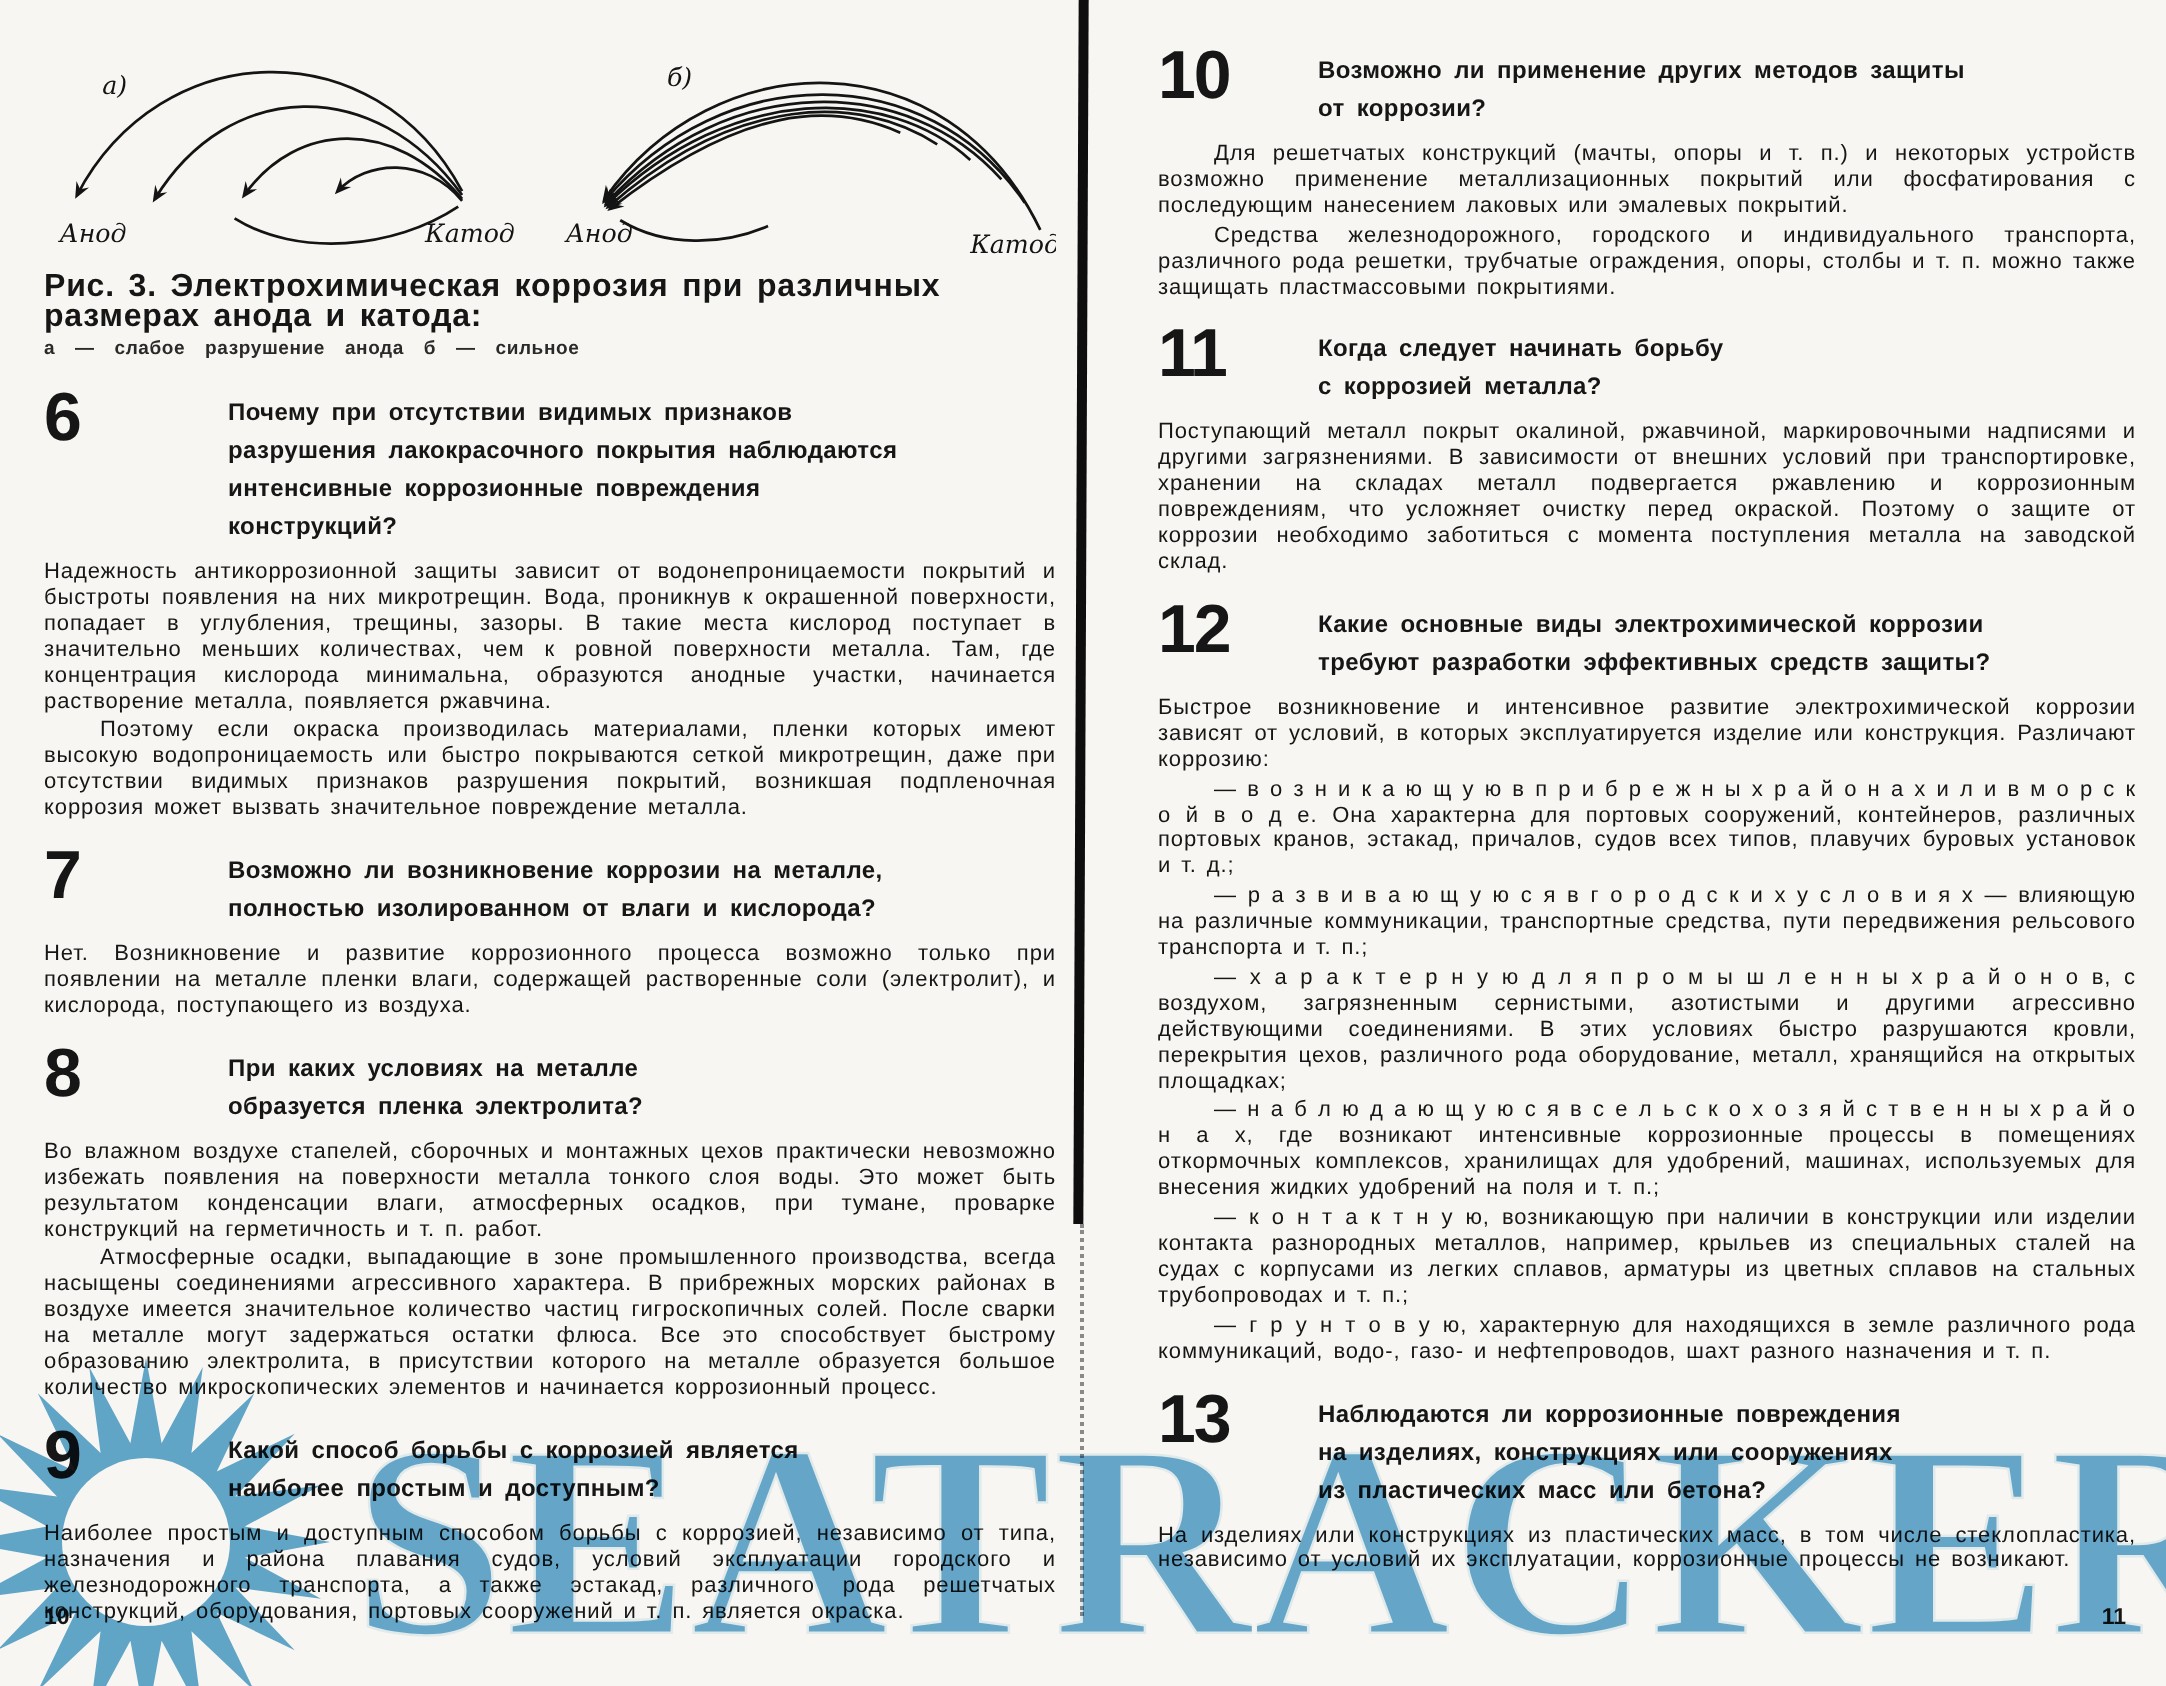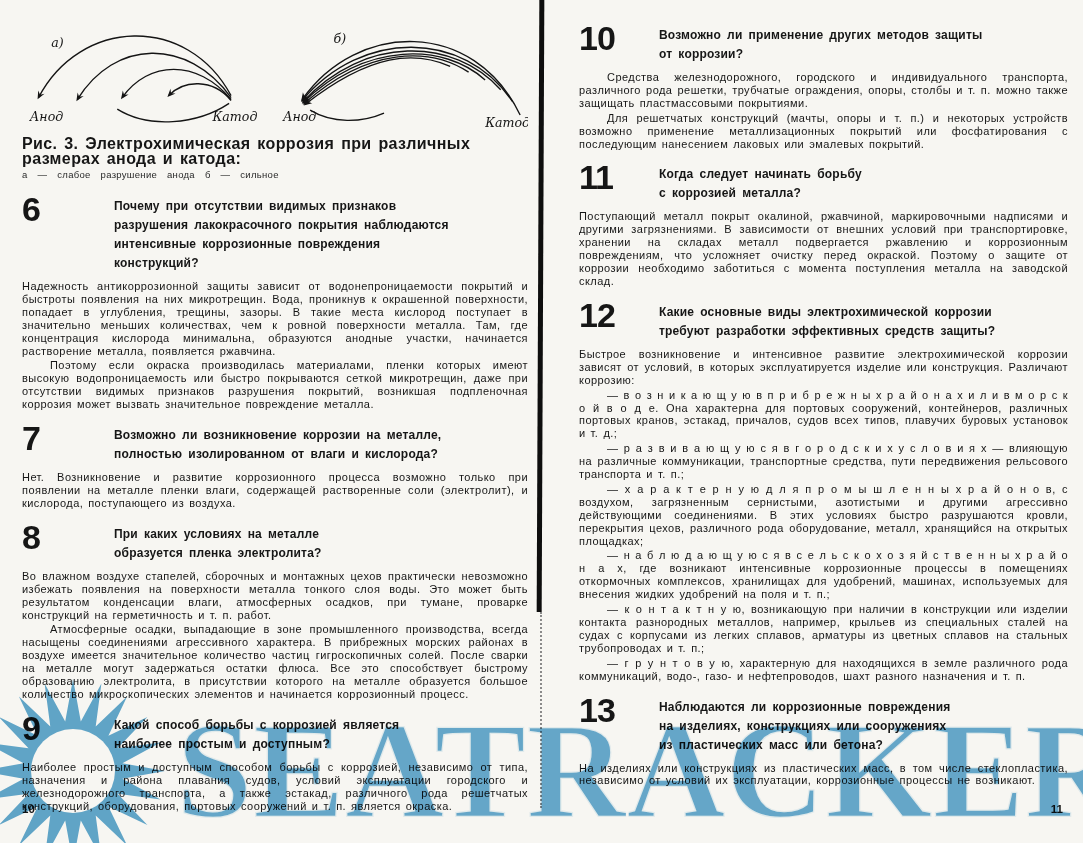--- a/index.html
+++ b/index.html
@@ -10,21 +10,21 @@
   }
   
   .page{position:absolute;top:0;height:843px;}
   .page-left{left:22px;width:506px;padding-top:26px;}
   .page-right{left:579px;width:489px;padding-top:24px;}
 
   
   .figure{margin-bottom:14px;}
   .fig-panels{display:flex;gap:14px;align-items:flex-end;}
   .fig-caption{font-size:16px;line-height:15px;font-weight:bold;letter-spacing:.4px;word-spacing:2px;margin-top:4px;}
-  .fig-subcaption{font-size:9.5px;line-height:12px;font-weight:normal;letter-spacing:.3px;word-spacing:7px;margin-top:3px;color:#2a2a2a;}
+  .fig-subcaption{font-size:9.5px;line-height:12px;font-weight:bold;letter-spacing:.3px;word-spacing:7px;margin-top:3px;color:#2a2a2a;}
   .figlabel{font-family:"DejaVu Serif",serif;font-style:italic;font-size:13px;fill:#141414;}
   .figpanel-label{font-family:"DejaVu Serif",serif;font-style:italic;font-size:13px;fill:#141414;}
   .arc{fill:none;stroke:#141414;stroke-width:1.4;}
 
   
   .q{margin-top:13px;}
   .qhead{display:flex;margin-bottom:7px;}
   .qnum{font-size:34px;font-weight:bold;line-height:.85;letter-spacing:-1px;flex:0 0 auto;}
   .page-left .qnum{width:92px;}
   .page-right .qnum{width:80px;}
@@ -139,22 +139,22 @@
 <div class="pagenum pagenum-left">10</div>
 
 <div class="page page-right">
 
   <section class="q" style="margin-top:0">
     <div class="qhead">
       <div class="qnum">10</div>
       <h2 class="qtitle">Возможно ли применение других методов защиты
 от коррозии?</h2>
     </div>
+    <p class="body ind">Для решетчатых конструкций (мачты, опоры и т. п.) и некоторых устройств возможно применение металлизационных покрытий или фосфатирования с последующим нанесением лаковых или эмалевых покрытий.</p>
     <p class="body ind">Средства железнодорожного, городского и индивидуального транспорта, различного рода решетки, трубчатые ограждения, опоры, столбы и т. п. можно также защищать пластмассовыми покрытиями.</p>
-    <p class="body ind">Для решетчатых конструкций (мачты, опоры и т. п.) и некоторых устройств возможно применение металлизационных покрытий или фосфатирования с последующим нанесением лаковых или эмалевых покрытий.</p>
   </section>
 
   <section class="q">
     <div class="qhead">
       <div class="qnum">11</div>
       <h2 class="qtitle">Когда следует начинать борьбу
 с коррозией металла?</h2>
     </div>
     <p class="body">Поступающий металл покрыт окалиной, ржавчиной, маркировочными надписями и другими загрязнениями. В зависимости от внешних условий при транспортировке, хранении на складах металл подвергается ржавлению и коррозионным повреждениям, что усложняет очистку перед окраской. Поэтому о защите от коррозии необходимо заботиться с момента поступления металла на заводской склад.</p>
   </section>

